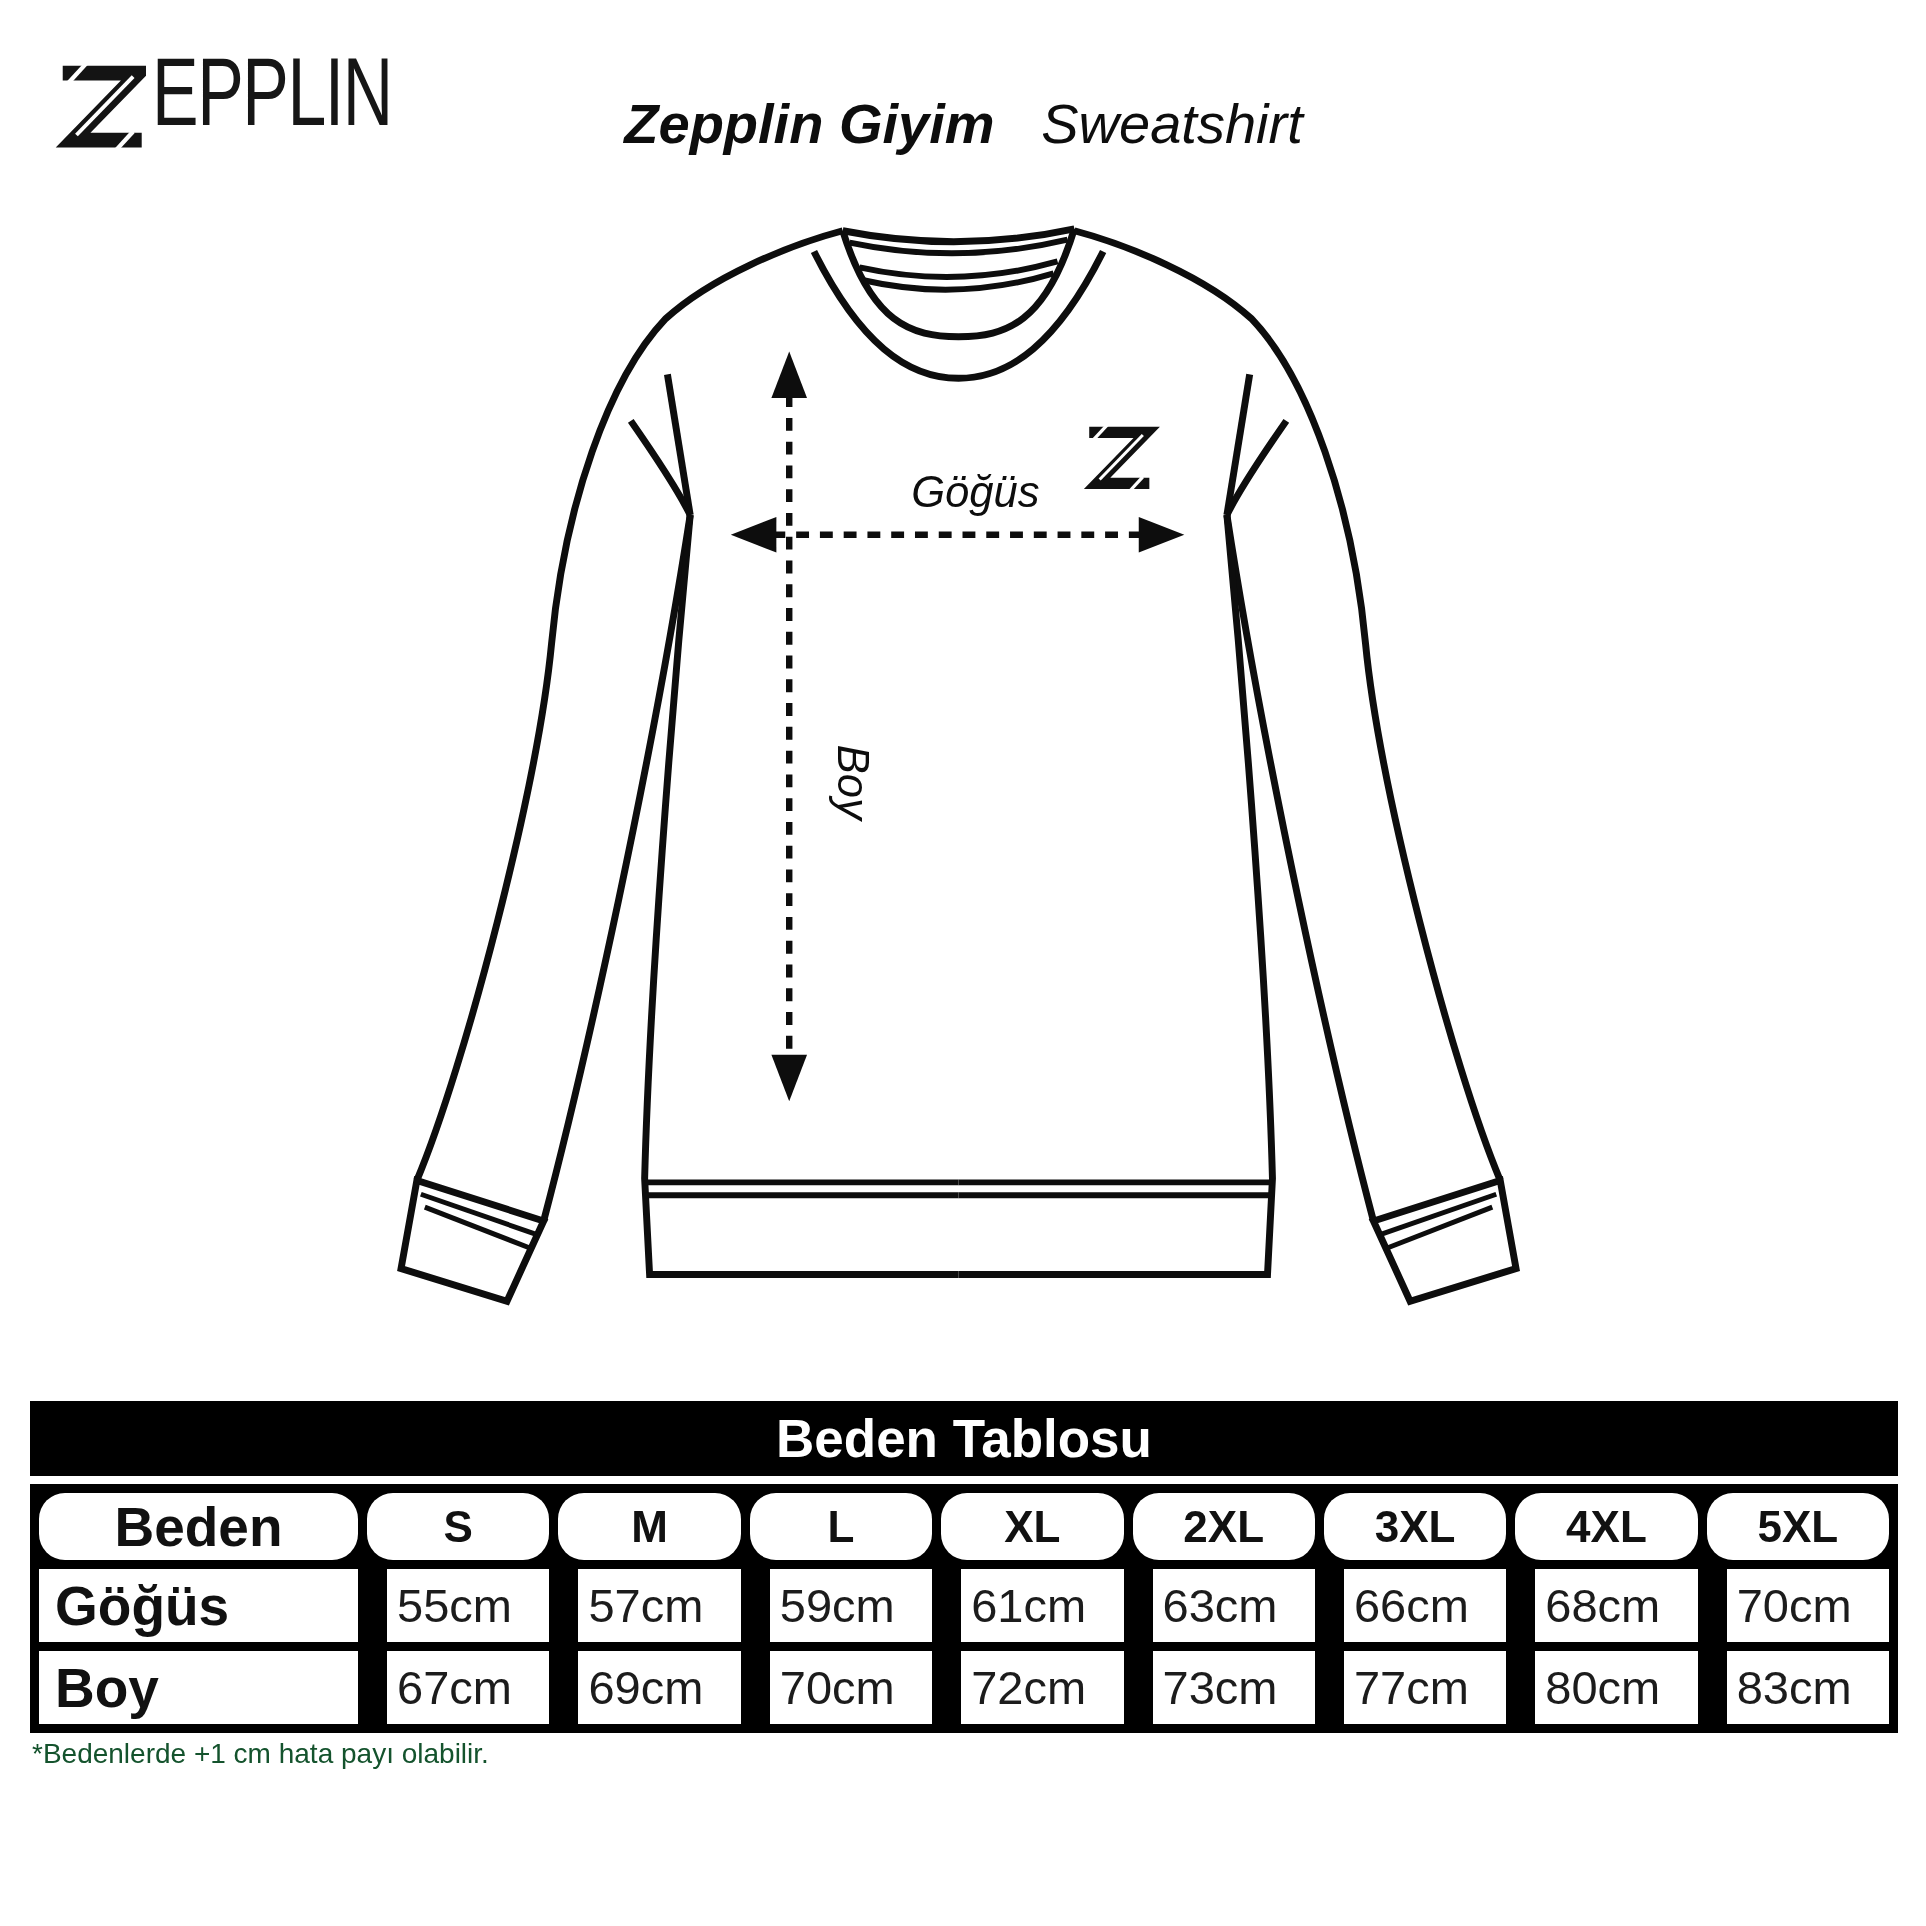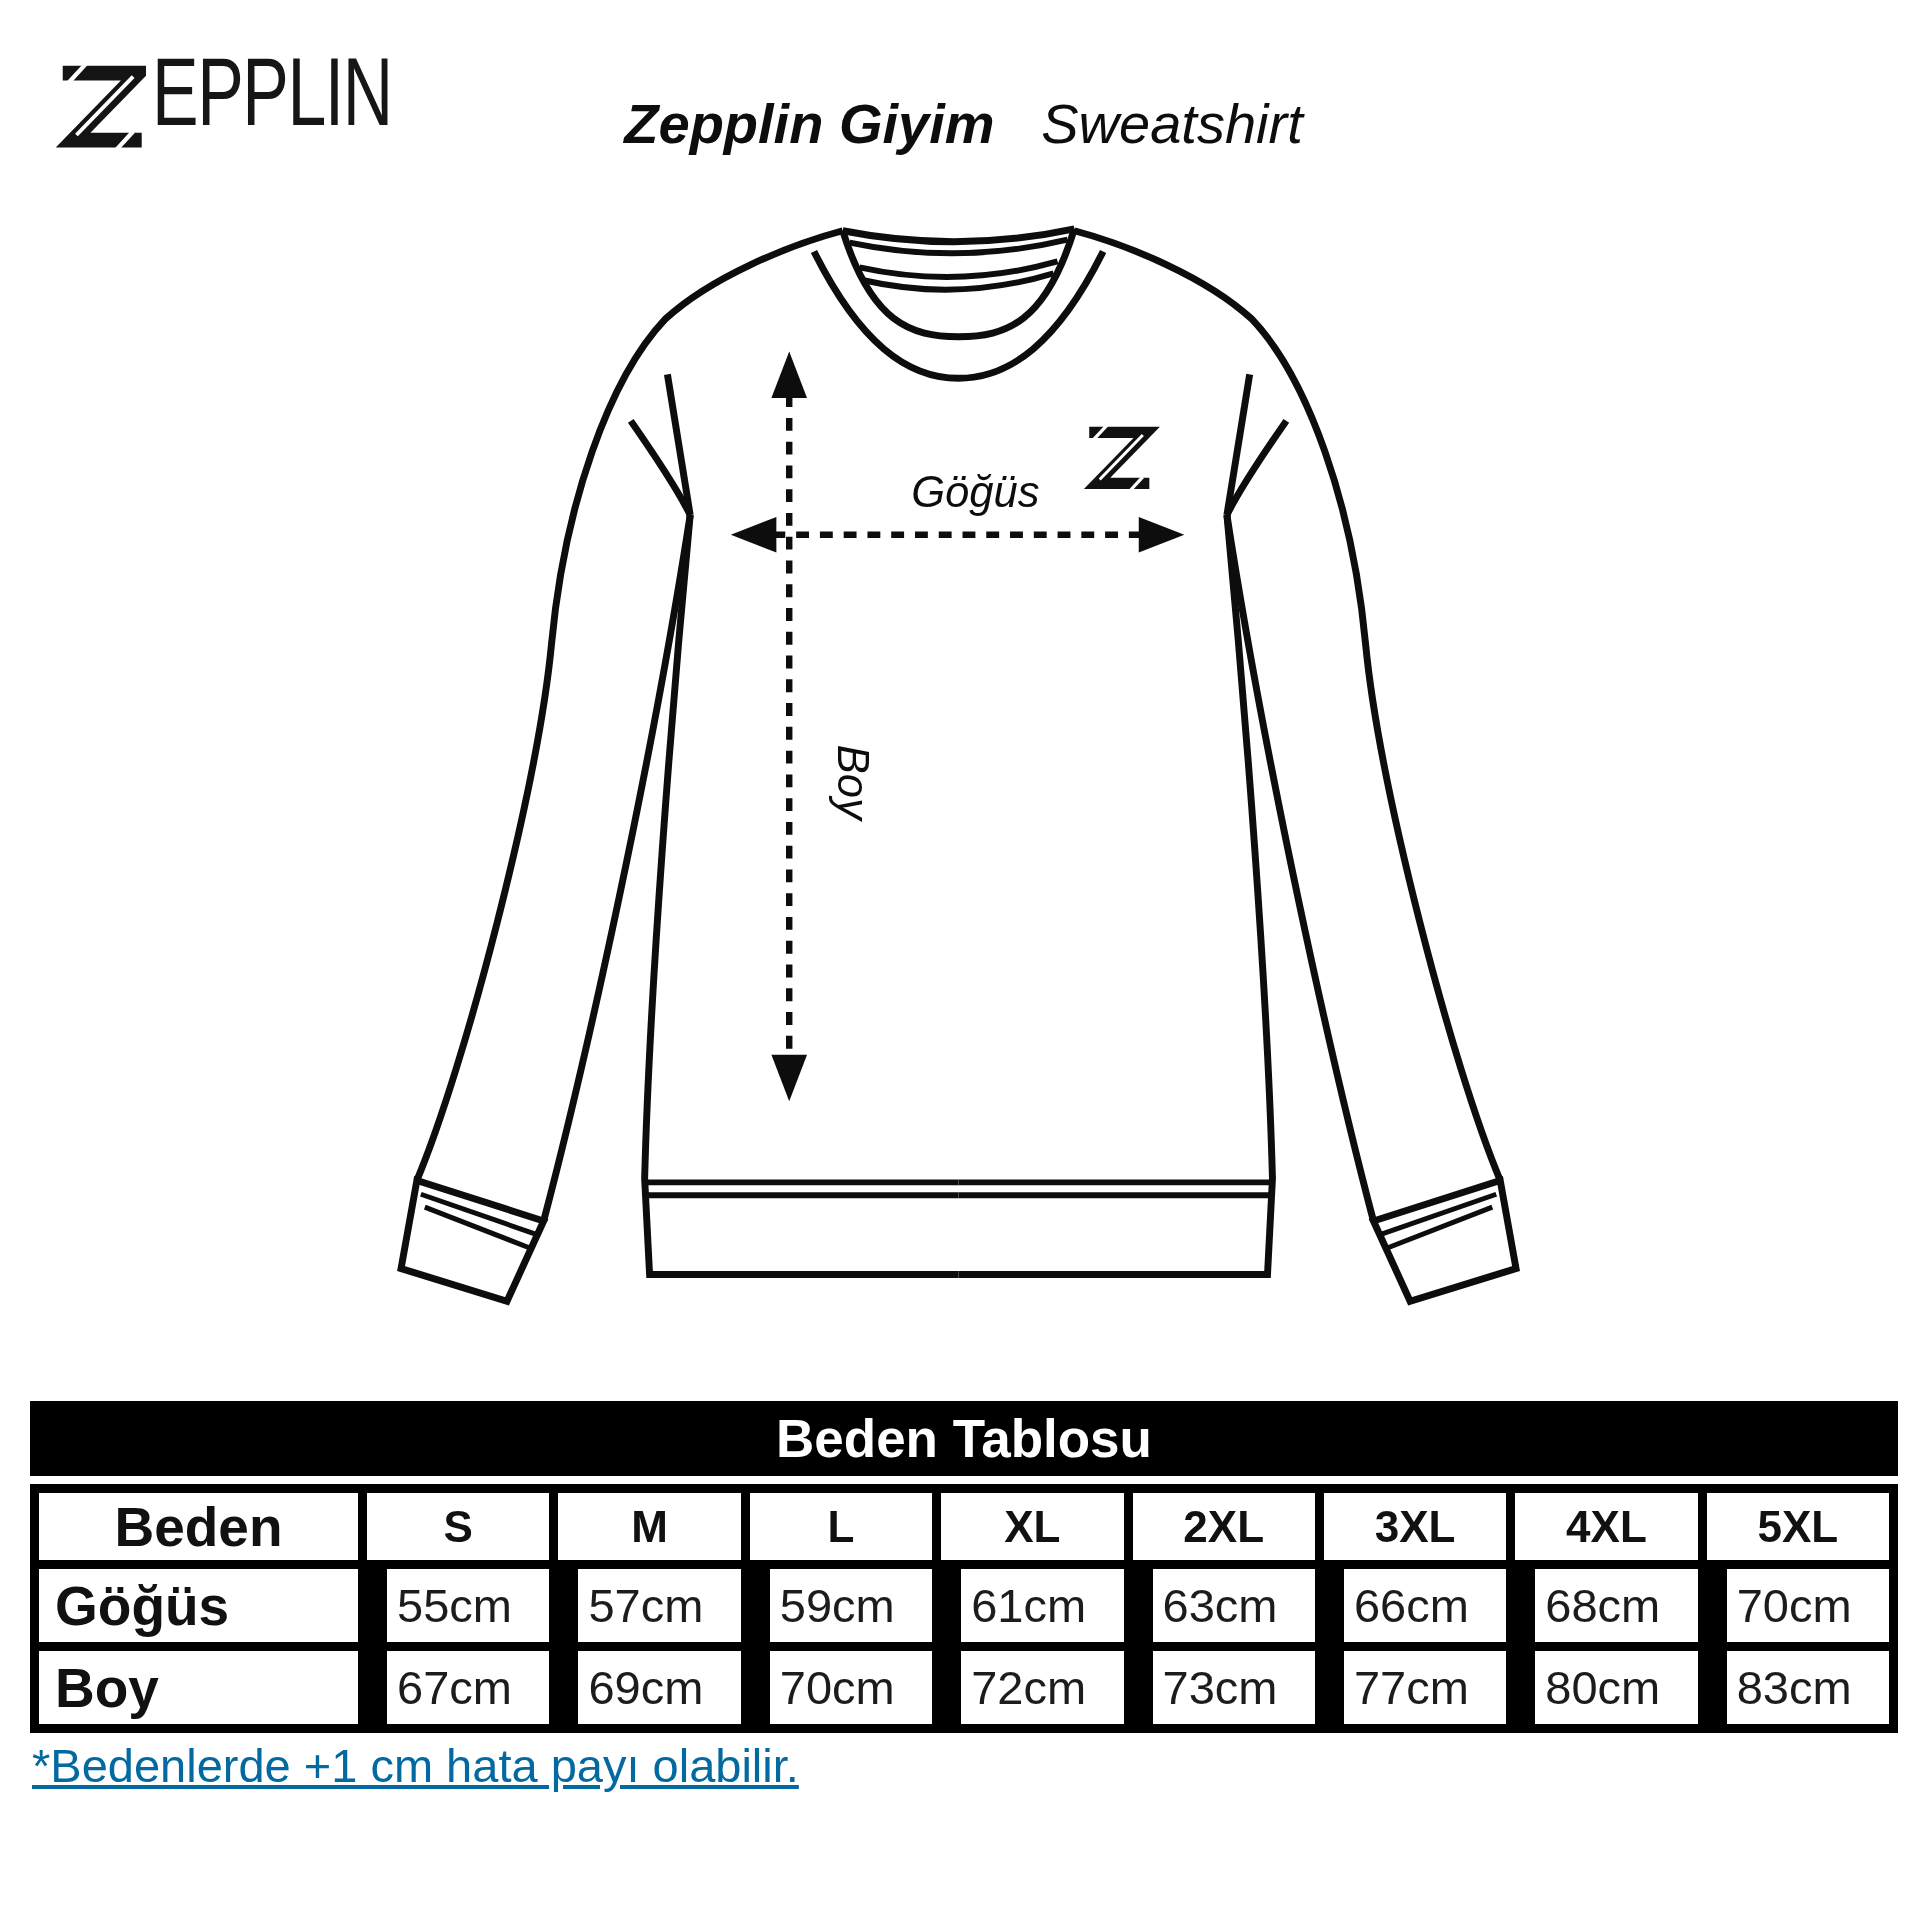--- a/index.html
+++ b/index.html
@@ -18,28 +18,28 @@
 
   
   .drawing{position:absolute;left:0;top:0;width:1927px;height:1426px;}
 
   
   .size-table{position:absolute;left:30px;top:1401px;width:1868px;background:#000;}
   .tbl-title{height:75px;border-bottom:8px solid #fff;display:flex;align-items:center;
              justify-content:center;color:#fff;font-weight:700;font-size:53px;}
   .tbl-grid{display:grid;grid-template-columns:319px repeat(8,1fr);gap:9px;padding:9px;}
   .cell{background:#fff;display:flex;align-items:center;overflow:hidden;}
-  .cell.hrow{height:67px;}
+  .cell.hrow{height:67px;border-radius:26px;}
   .cell.drow{height:73px;}
   .cell.center{justify-content:center;}
   .corner-cell{font-weight:700;font-size:55px;}
   .size-head{font-weight:700;font-size:44px;}
   .row-label{font-weight:700;font-size:55px;padding-left:16px;}
   .val{font-weight:400;font-size:47px;padding-left:10px;color:#1c1c1c;margin-left:20px;}
-  .footnote{position:absolute;left:32px;top:1738px;font-size:47px;color:#0369a1;text-decoration:underline;}
+  .footnote{position:absolute;left:32px;top:1738px;font-size:28px;color:#14532d;}
 </style>
 </head>
 <body>
 
 <div class="brand">
   <svg width="91" height="115" viewBox="-3 -6 106 112">
     <path d="M6 10 H94 L18 88 H98" fill="none" stroke="#141414" stroke-width="17"></path>
     <path d="M34 -2 L12 22" stroke="#fff" stroke-width="5" fill="none"></path>
     <path d="M88 14 L22 82" stroke="#fff" stroke-width="4.5" fill="none"></path>
     <path d="M88 78 L66 102" stroke="#fff" stroke-width="5" fill="none"></path>

